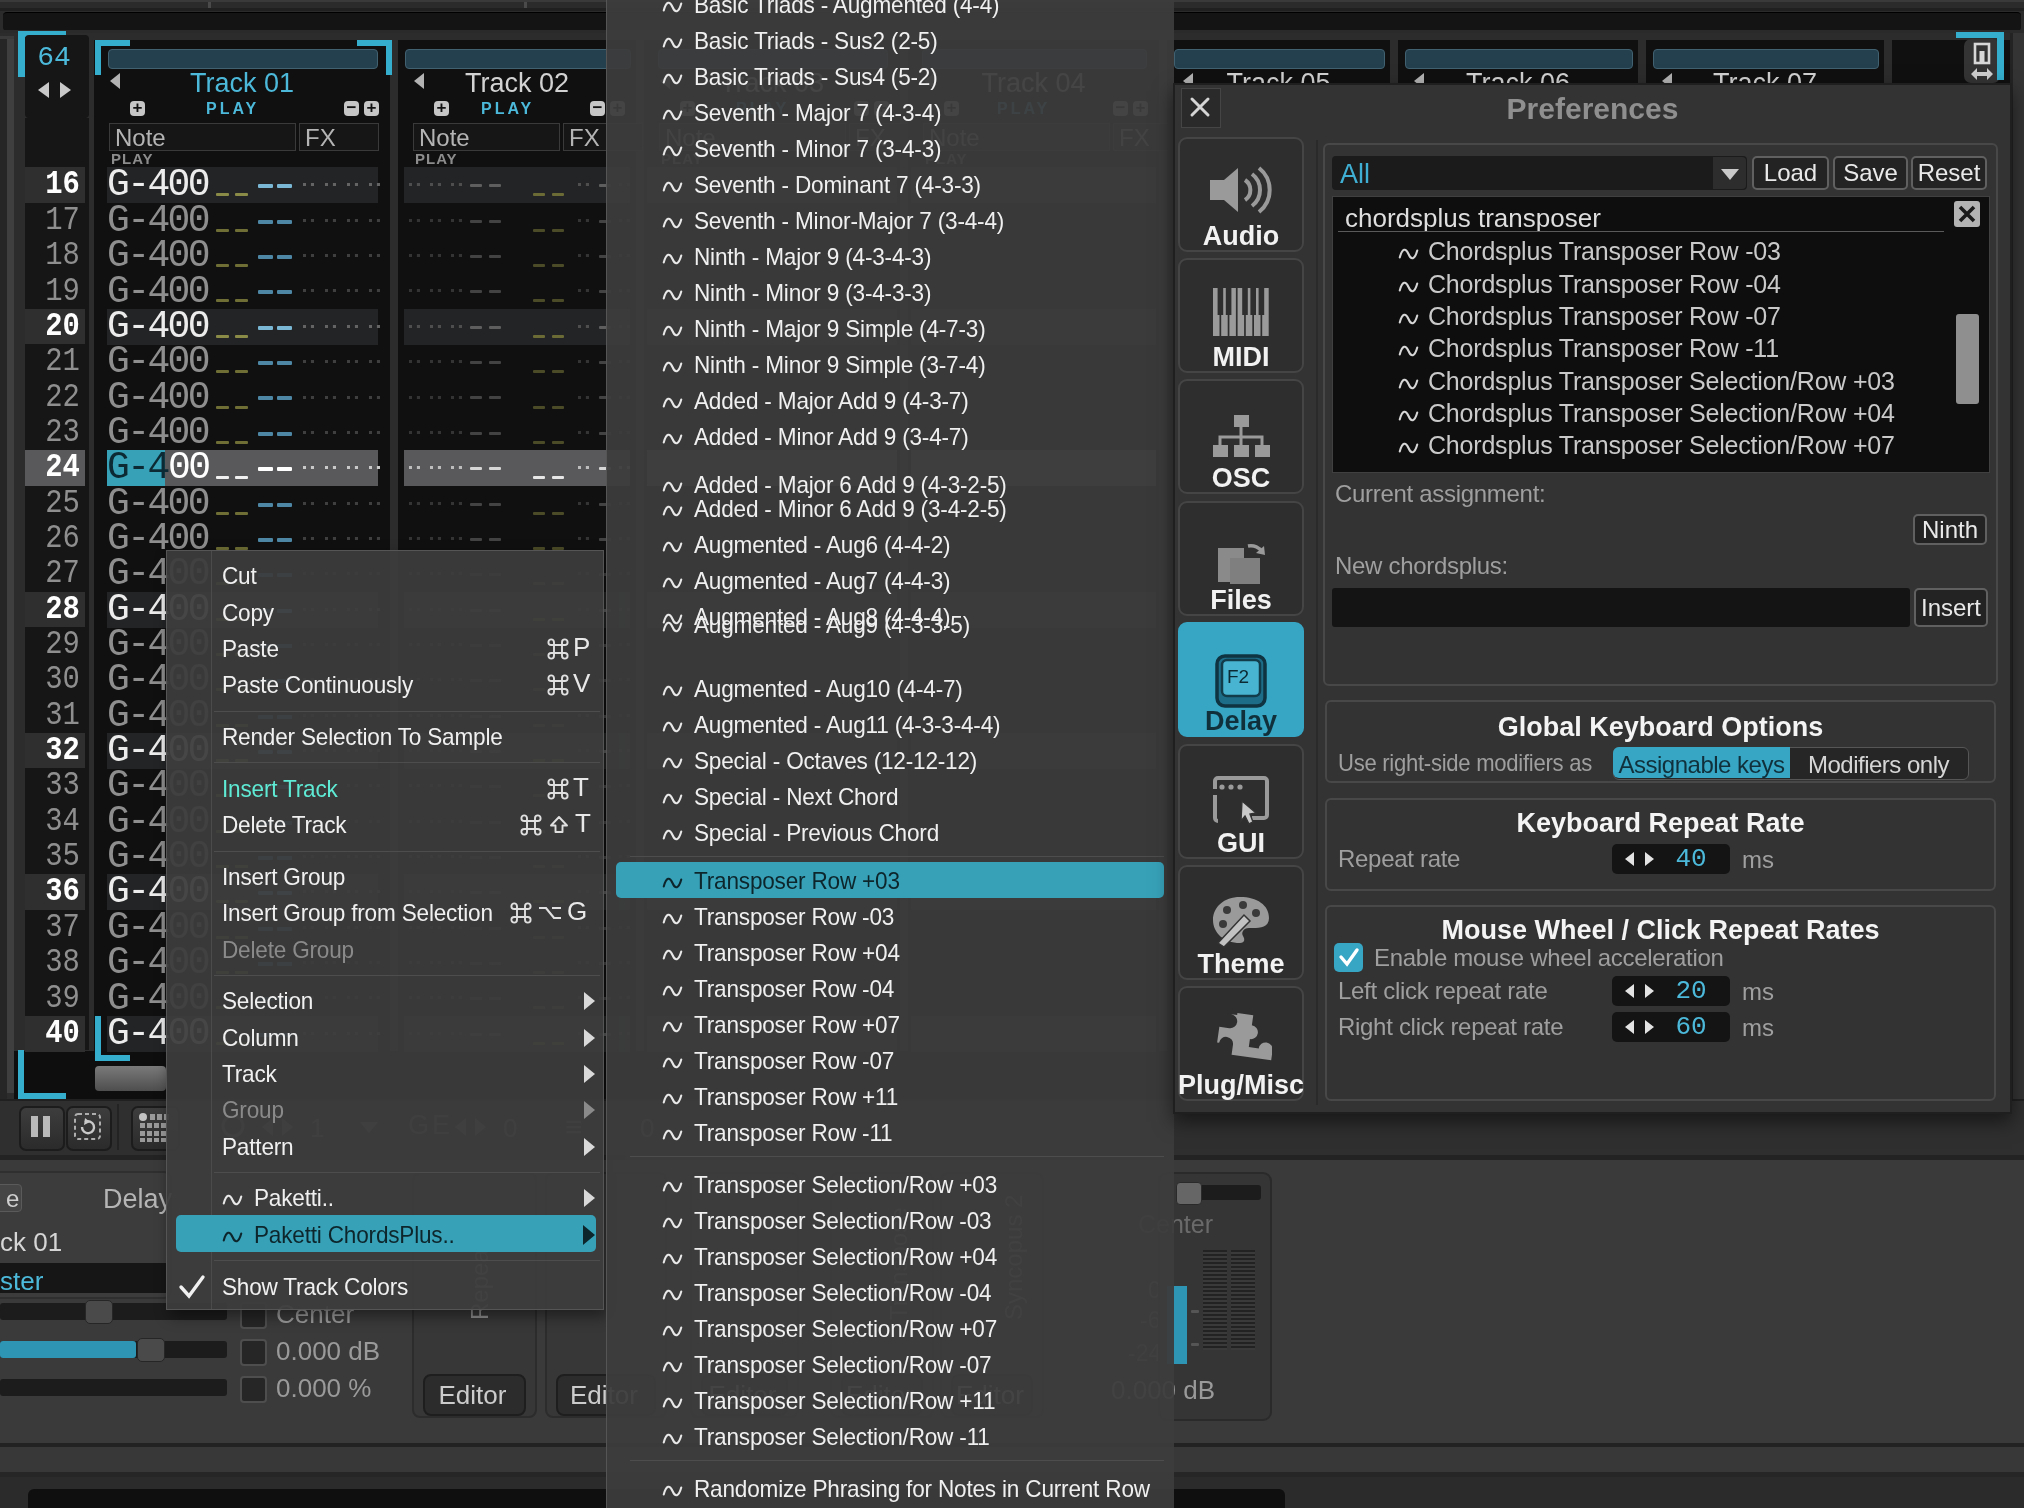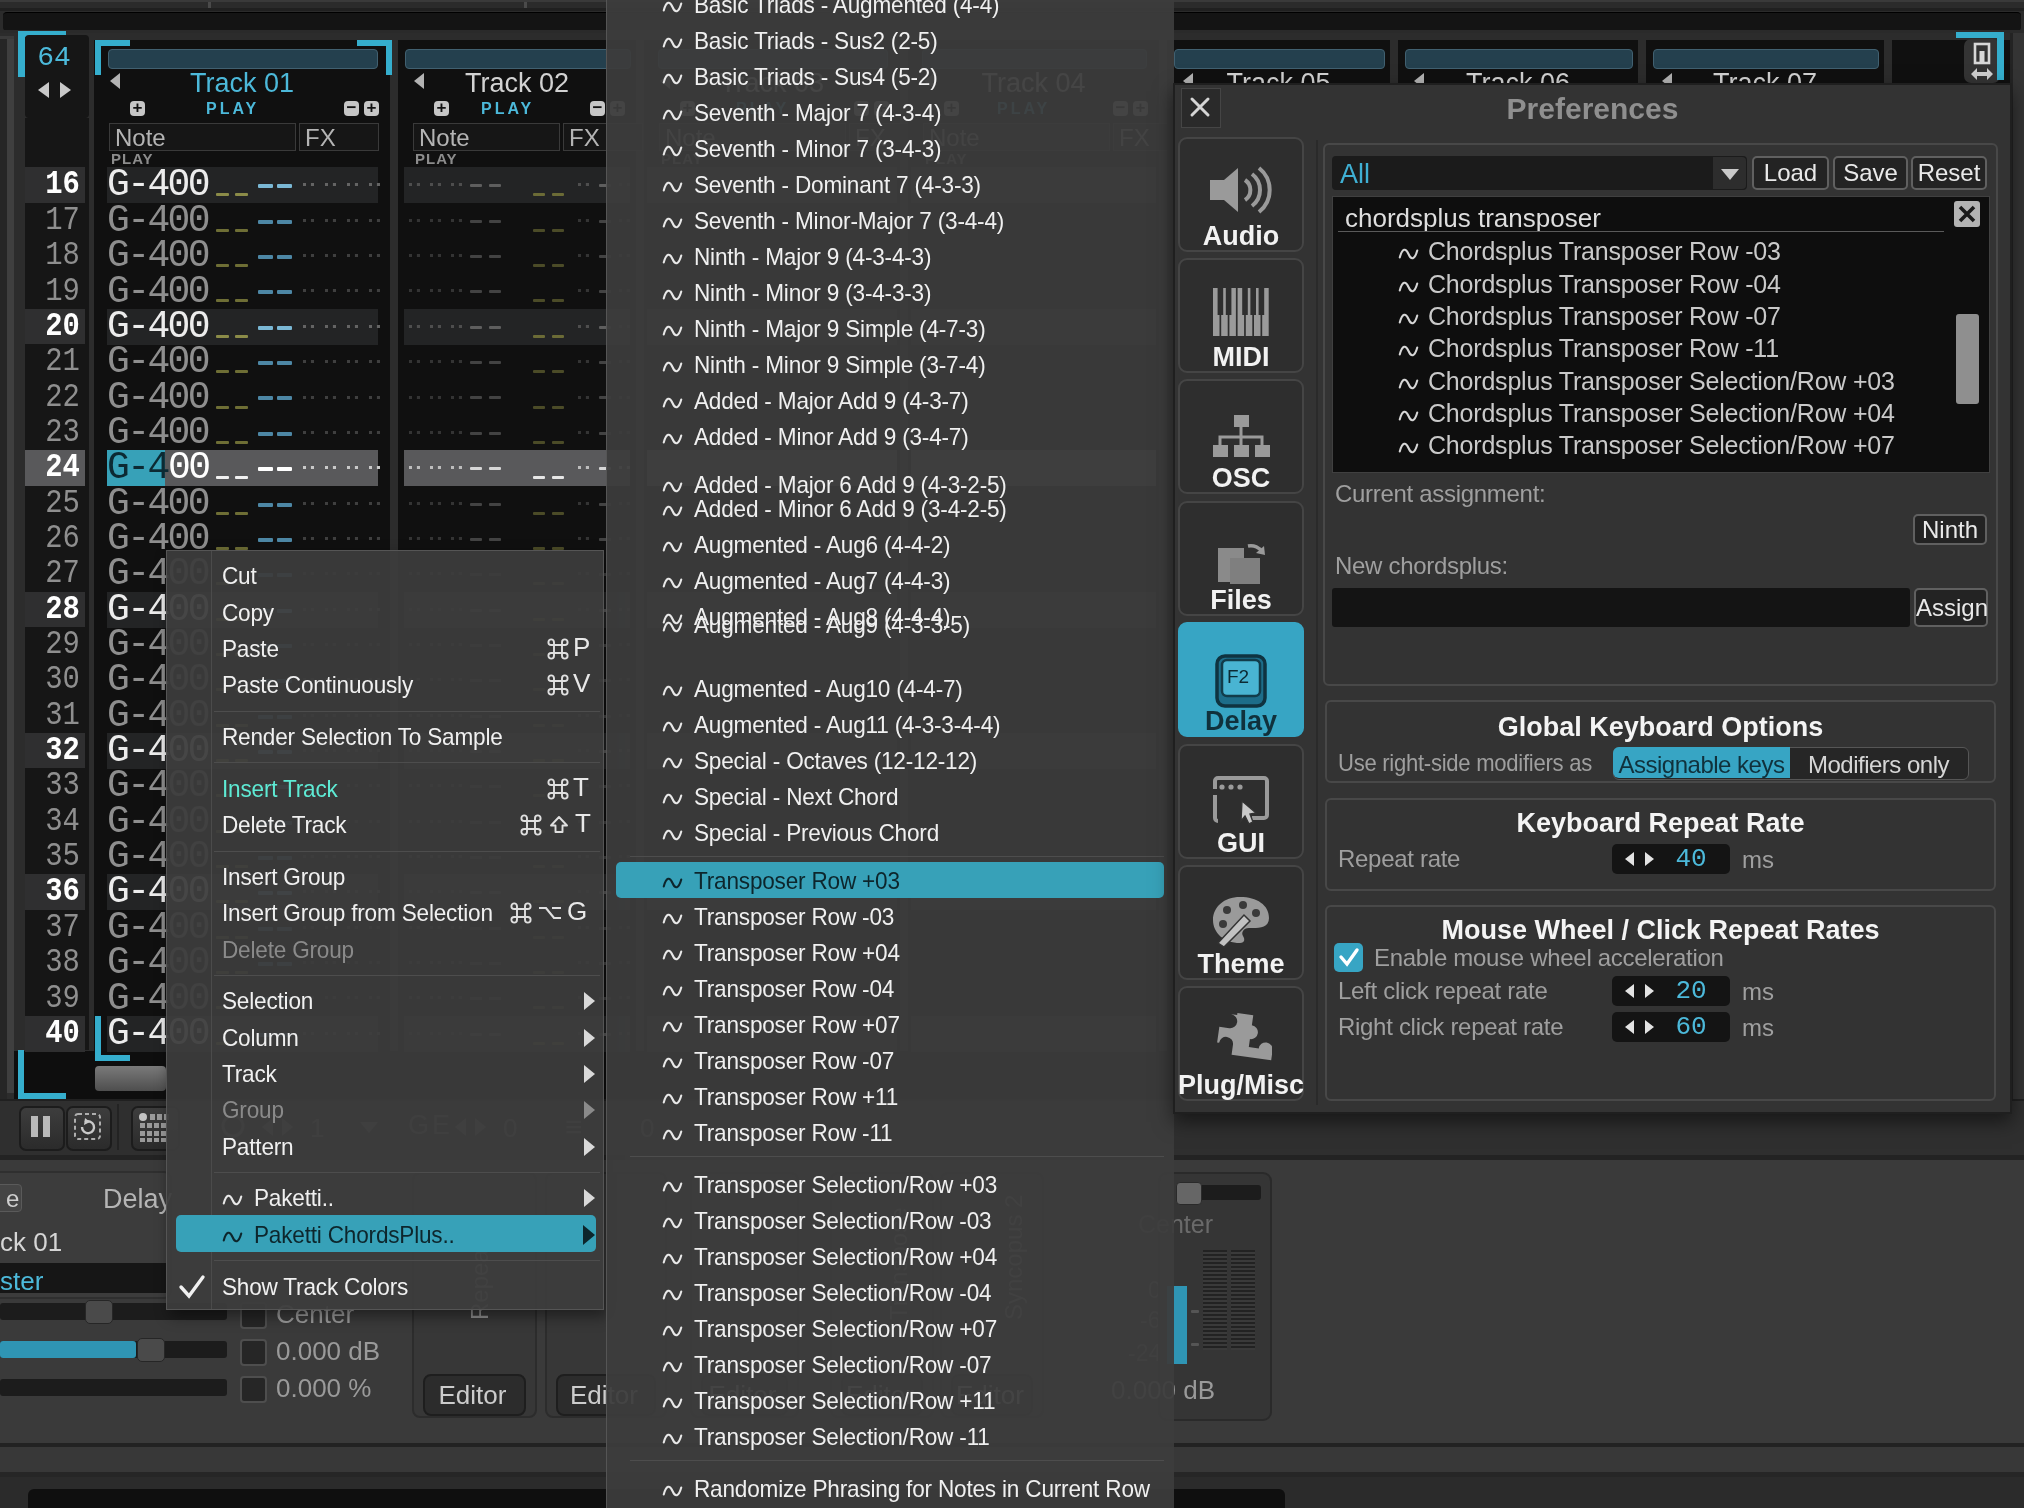--- a/index.html
+++ b/index.html
@@ -1122,21 +1122,21 @@
       <path d="M2 12 C5 1,9 1,12 8 C15 15,19 15,22 4" fill="none" stroke="#d6d6d6" stroke-width="2.4" stroke-linecap="round"></path>
     </svg>Chordsplus Transposer Selection/Row +04</div>
 <div class="a" style="left:1398px;top:429px;height:32px;line-height:32px;font-size:25px;letter-spacing:-0.2px;color:#c9c9c9;white-space:nowrap"><svg class="sw" style="margin-right:9px" width="21" height="14" viewBox="0 0 24 16">
       <path d="M2 12 C5 1,9 1,12 8 C15 15,19 15,22 4" fill="none" stroke="#d6d6d6" stroke-width="2.4" stroke-linecap="round"></path>
     </svg>Chordsplus Transposer Selection/Row +07</div>
 <div class="a" style="left:1956px;top:314px;width:23px;height:90px;background:#8f8f8f;border-radius:3px"></div>
 <div class="a" style="left:1335px;top:480px;font-size:24px;letter-spacing:-0.3px;white-space:nowrap;color:#9f9f9f">Current assignment:</div>
 <div class="btn" style="left:1913px;top:514px;width:74px;height:31px;line-height:27px">Ninth</div>
 <div class="a" style="left:1335px;top:552px;font-size:24px;letter-spacing:-0.3px;white-space:nowrap;color:#9f9f9f">New chordsplus:</div>
 <div class="a" style="left:1332px;top:588px;width:578px;height:39px;background:#141414;border-radius:3px"></div>
-<div class="btn" style="left:1914px;top:588px;width:74px;height:39px;line-height:35px">Assign</div>
+<div class="btn" style="left:1914px;top:588px;width:74px;height:39px;line-height:35px">Insert</div>
 <div class="panel" style="left:1325px;top:700px;width:671px;height:83px"></div>
 <div class="ptitle" style="left:1325px;top:712px;width:671px">Global Keyboard Options</div>
 <div class="a" style="left:1338px;top:749px;font-size:24px;letter-spacing:-0.3px;white-space:nowrap;color:#9f9f9f"><span class="cx" style="transform:scaleX(0.92)">Use right-side modifiers as</span></div>
 <div class="a" style="left:1613px;top:747px;width:354px;height:31px;background:#262626;border:1px solid #565656;border-radius:6px"></div>
 <div class="a" style="left:1613px;top:747px;width:177px;height:31px;background:#37a5c4;border-radius:6px 0 0 6px"></div>
 <div class="a" style="left:1613px;top:751px;width:177px;text-align:center;font-size:24px;letter-spacing:-0.5px;white-space:nowrap;color:#10313c">Assignable keys</div>
 <div class="a" style="left:1790px;top:751px;width:177px;text-align:center;font-size:24px;letter-spacing:-0.5px;white-space:nowrap;color:#d6d6d6">Modifiers only</div>
 <div class="panel" style="left:1325px;top:798px;width:671px;height:93px"></div>
 <div class="ptitle" style="left:1325px;top:808px;width:671px">Keyboard Repeat Rate</div>
 <div class="a" style="left:1338px;top:845px;font-size:24px;letter-spacing:-0.3px;white-space:nowrap;color:#9f9f9f">Repeat rate</div>

